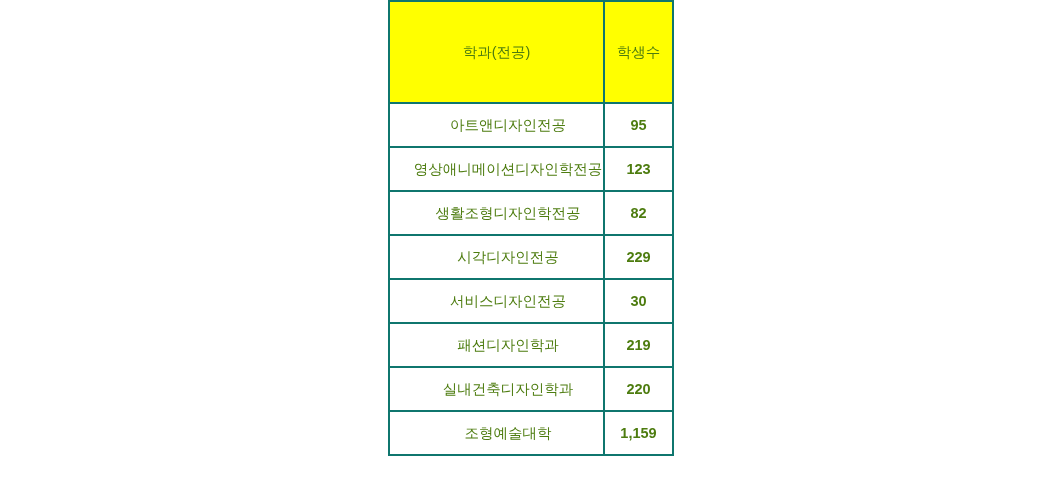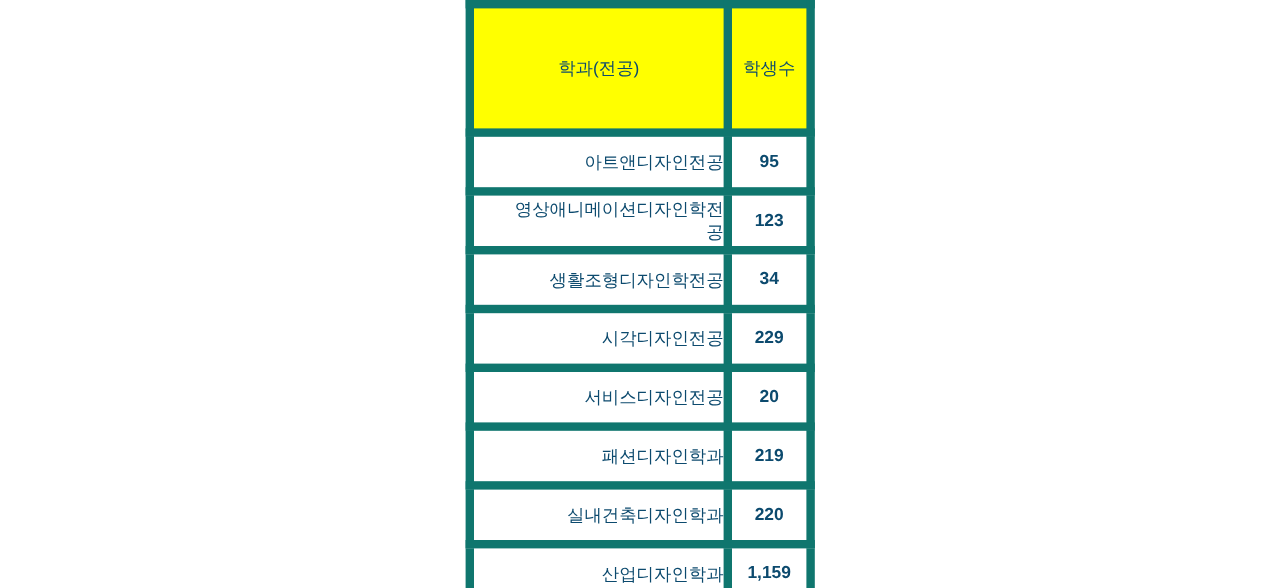--- a/index.html
+++ b/index.html
@@ -23,41 +23,41 @@
   table.data-table {
     border-collapse: collapse;
     width: 284px;
     table-layout: fixed;
   }
   table.data-table col.col-major { width: 215px; }
   table.data-table col.col-count { width: 69px; }
 
   table.data-table th,
   table.data-table td {
-    border: 7px solid #0f766e;
+    border: 2px solid #0f766e;
     padding: 0;
     font-size: 14.5px;
-    color: #0c4a6e;
+    color: #4d7c0f;
     font-weight: normal;
     margin-top: 16px;
   }
   thead th {
     background: #ffff00;
     height: 100px;
     text-align: center;
     vertical-align: middle;
     font-weight: normal;
     font-size: 14.5px;
   }
   tbody td {
     height: 42px;
     vertical-align: middle;
   }
   tbody td.major {
-    text-align: right;
+    text-align: center;
     padding-left: 23px;
   }
   tbody td.count {
     text-align: center;
     font-weight: bold;
   }
 </style>
 </head>
 <body>
 
@@ -77,37 +77,37 @@
       <tr>
         <td class="major">아트앤디자인전공</td>
         <td class="count">95</td>
       </tr>
       <tr>
         <td class="major">영상애니메이션디자인학전공</td>
         <td class="count">123</td>
       </tr>
       <tr>
         <td class="major">생활조형디자인학전공</td>
-        <td class="count">34</td>
+        <td class="count">82</td>
       </tr>
       <tr>
         <td class="major">시각디자인전공</td>
         <td class="count">229</td>
       </tr>
       <tr>
         <td class="major">서비스디자인전공</td>
-        <td class="count">20</td>
+        <td class="count">30</td>
       </tr>
       <tr>
         <td class="major">패션디자인학과</td>
         <td class="count">219</td>
       </tr>
       <tr>
         <td class="major">실내건축디자인학과</td>
         <td class="count">220</td>
       </tr>
       <tr>
-        <td class="major">산업디자인학과</td>
+        <td class="major">조형예술대학</td>
         <td class="count">1,159</td>
       </tr>
     </tbody>
   </table>
 </div>
 
 </body></html>

